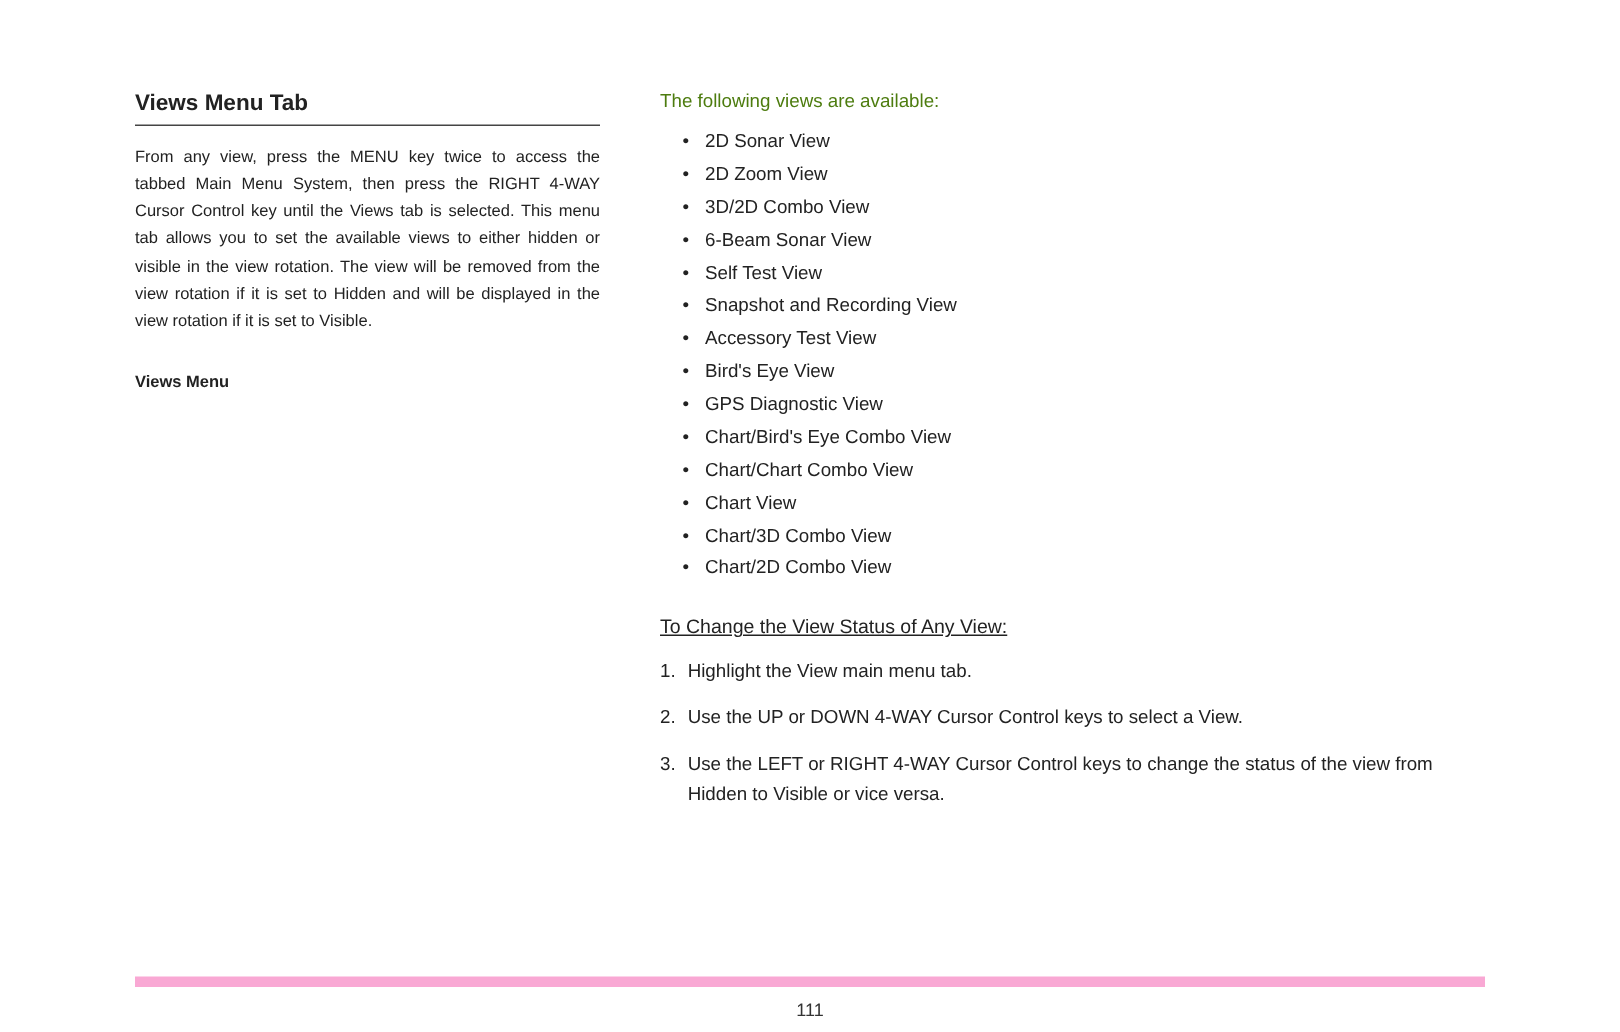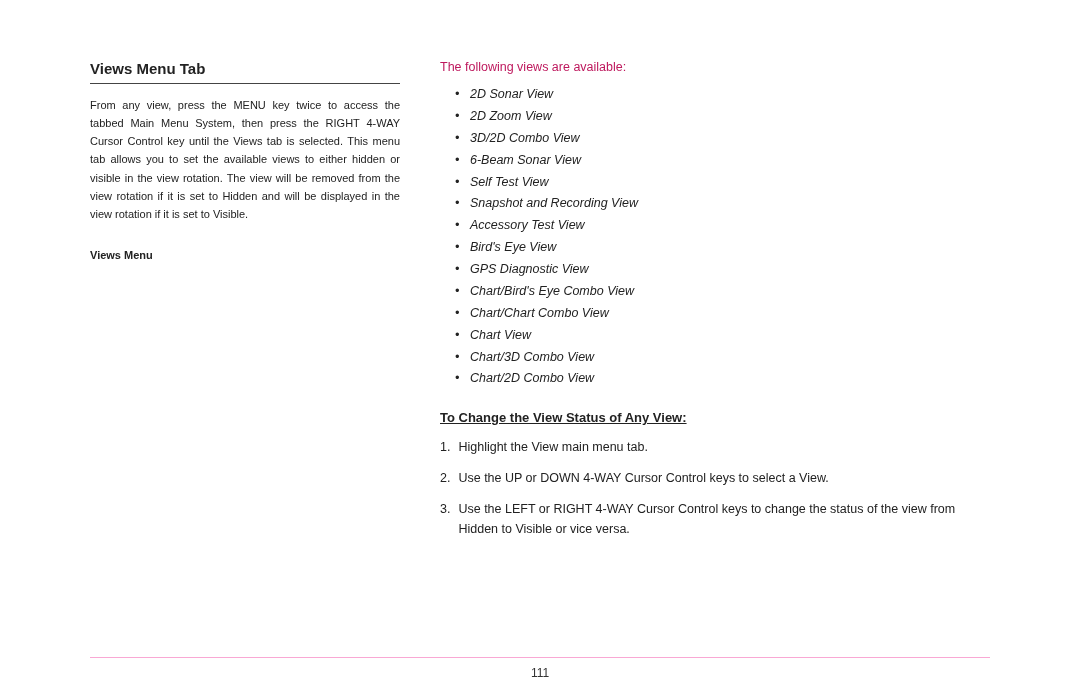--- a/index.html
+++ b/index.html
@@ -66,28 +66,27 @@
     .caption-text {
       font-size: 11px;
       font-weight: bold;
       margin-top: 26px;
       color: #222;
     }
 
     .right-column .intro-text {
       font-size: 12.5px;
       margin-bottom: 10px;
-      color: #be185d;
+      color: #4d7c0f;
     }
 
     .views-list {
       list-style: none;
       padding-left: 30px;
       margin-bottom: 20px;
-      font-style: italic;
     }
 
     .views-list li {
       font-size: 12.5px;
       line-height: 1.75;
       color: #222;
       position: relative;
     }
 
     .views-list li::before {
@@ -95,21 +94,21 @@
       position: absolute;
       left: -15px;
     }
 
     .change-view-section {
       margin-top: 20px;
     }
 
     .change-view-title {
       font-size: 13px;
-      font-weight: bold;
+      font-weight: normal;
       text-decoration: underline;
       margin-bottom: 12px;
     }
 
     .numbered-list {
       list-style: none;
       padding-left: 0;
     }
 
     .numbered-list li {
@@ -121,21 +120,21 @@
       gap: 8px;
     }
 
     .num {
       flex-shrink: 0;
       font-size: 12.5px;
     }
 
     .page-footer {
       width: 900px;
-      border-top: 1px solid #f9a8d4;
+      border-top: 7px solid #f9a8d4;
       padding: 8px 0;
       text-align: center;
       font-size: 12px;
       color: #333;
       margin-top: 20px;
     }
   </style>
 </head>
 <body>
 

